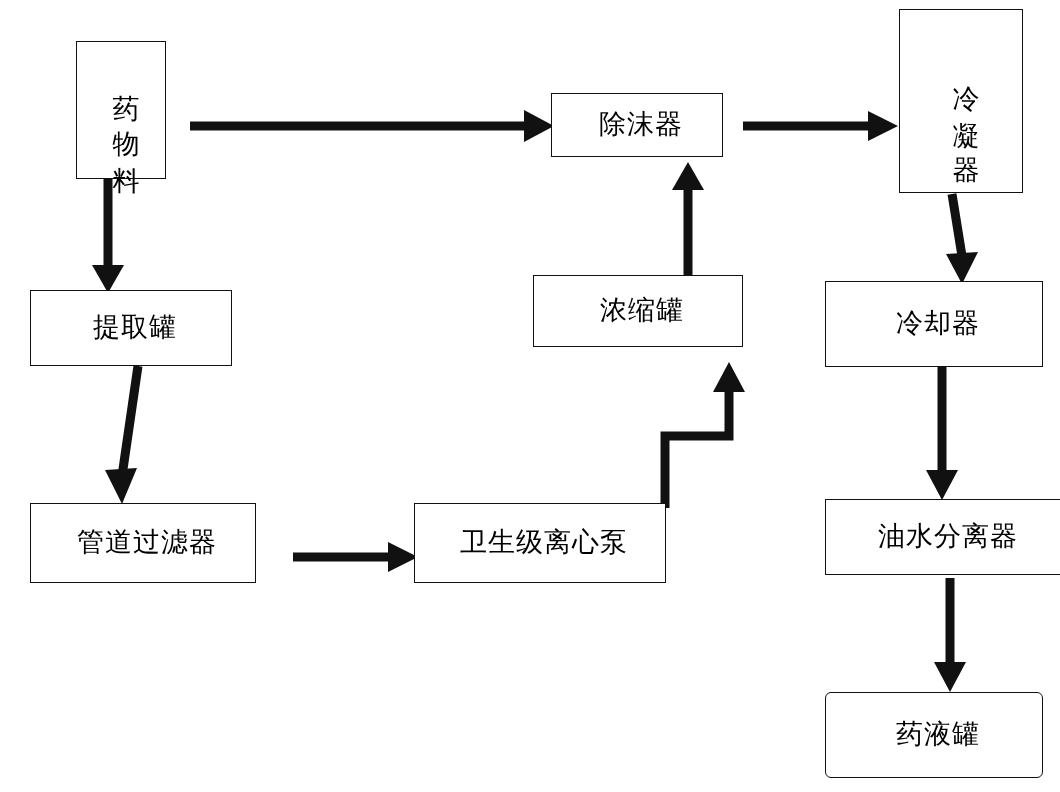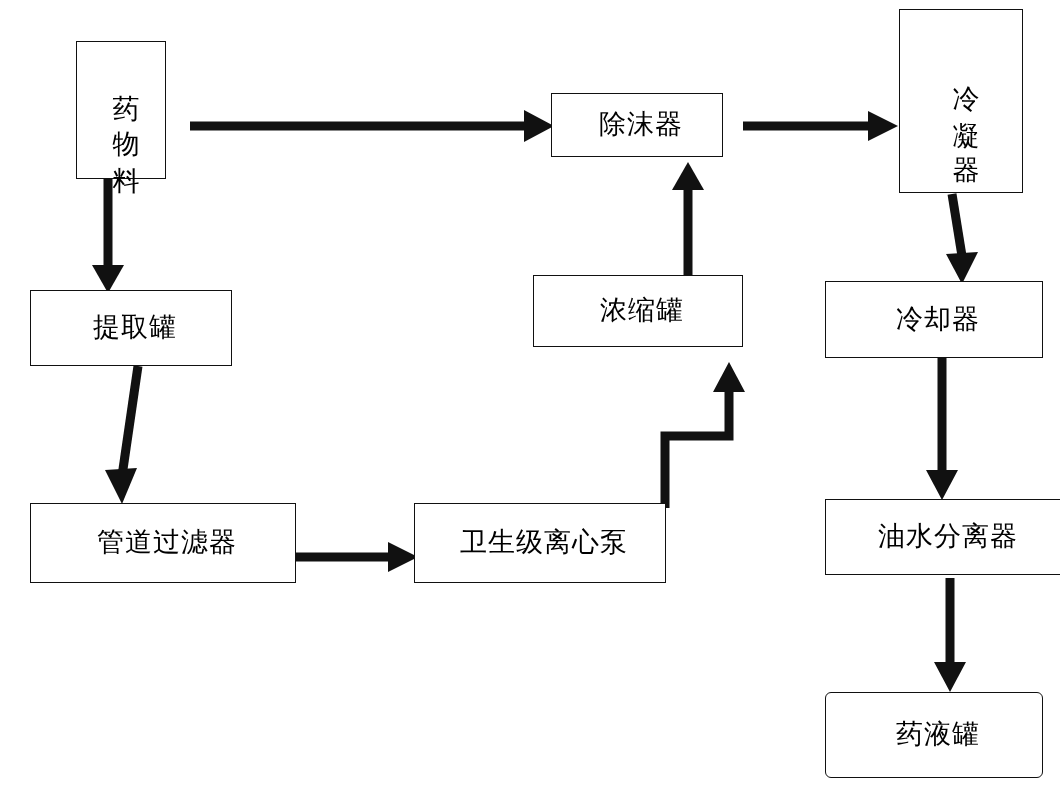--- a/index.html
+++ b/index.html
@@ -117,31 +117,31 @@
       <polygon points="6,86 22,116 38,86" fill="#111111"></polygon>
     </svg>
   </div>
 
   <div class="node vertical" style="left:76px; top:41px; width:90px; height:138px;">药
 物
 料</div>
 
   <div class="node" style="left:30px; top:290px; width:202px; height:76px;">提取罐</div>
 
-  <div class="node" style="left:30px; top:503px; width:266px; height:80px;">管道过滤器</div>
+  <div class="node" style="left:30px; top:503px; width:226px; height:80px;">管道过滤器</div>
 
   <div class="node" style="left:533px; top:275px; width:210px; height:72px;">浓缩罐</div>
 
   <div class="node" style="left:414px; top:503px; width:252px; height:80px;">卫生级离心泵</div>
 
   <div class="node" style="left:551px; top:93px; width:172px; height:64px;">除沫器</div>
 
   <div class="node vertical" style="left:899px; top:9px; width:124px; height:184px;">冷
 凝
 器</div>
 
-  <div class="node" style="left:825px; top:281px; width:218px; height:77px;">冷却器</div>
+  <div class="node" style="left:825px; top:281px; width:218px; height:86px;">冷却器</div>
 
   <div class="node" style="left:825px; top:499px; width:238px; height:76px;">油水分离器</div>
 
   <div class="node" style="left:825px; top:692px; width:218px; height:86px;border-radius:6px;">药液罐</div>
 
 </div>
 
 </body></html>

